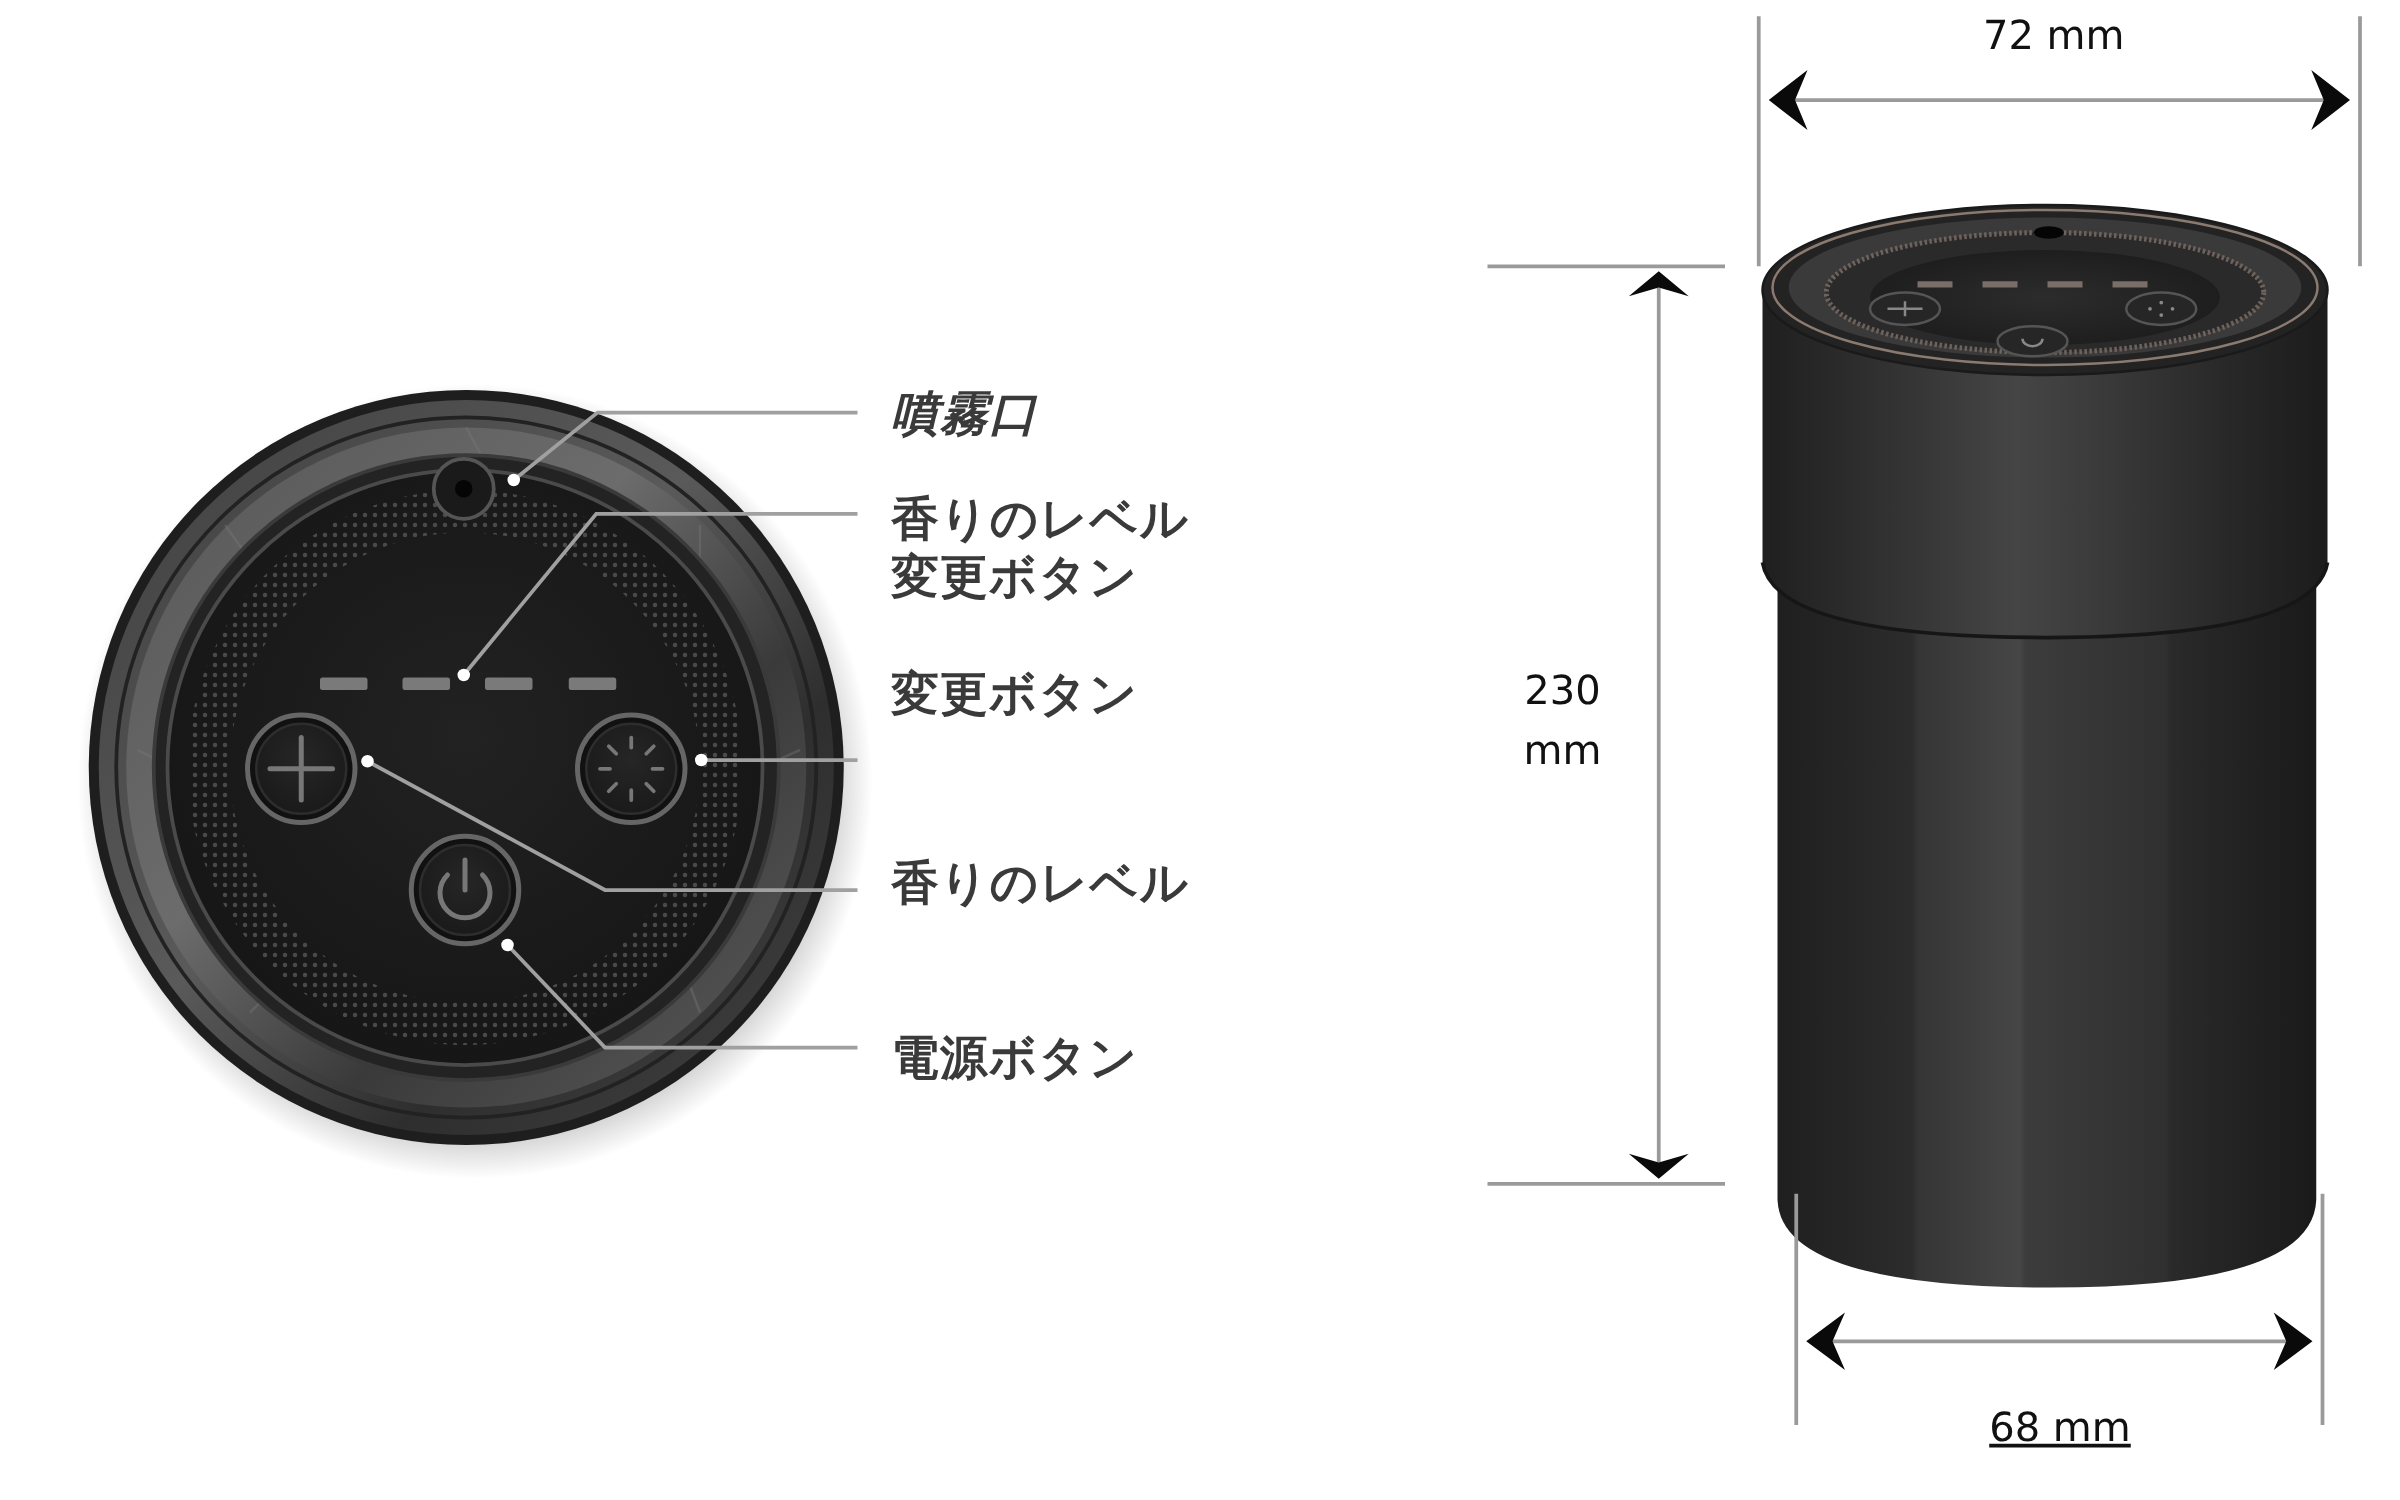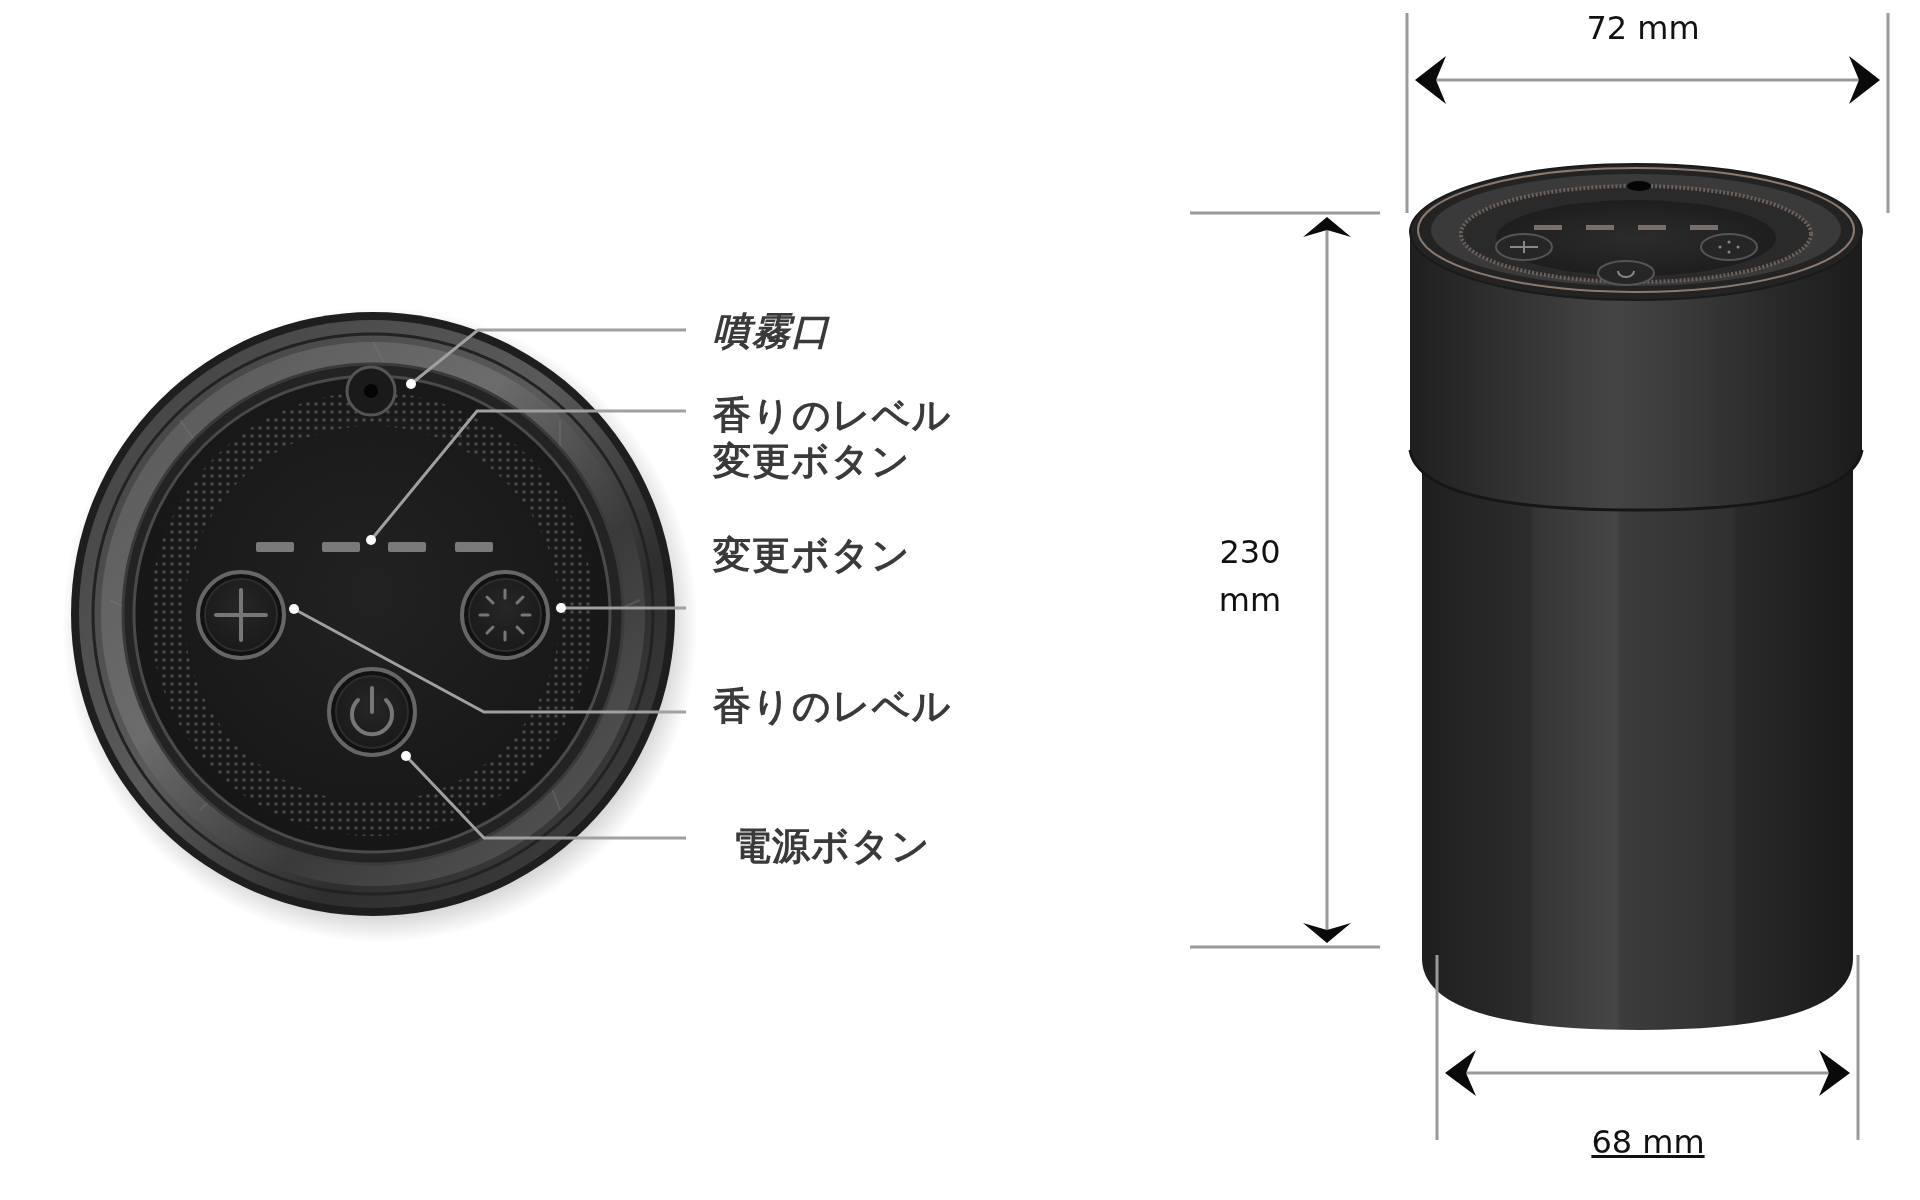--- a/index.html
+++ b/index.html
@@ -144,21 +144,21 @@
 <div class="callout-label" style="top:392px;">
   <div>香りのレベル</div>
   <div>変更ボタン</div>
 </div>
 <div class="callout-label" style="top:532px;">
   <div>変更ボタン</div>
 </div>
 <div class="callout-label" style="top:683px;">
   <div>香りのレベル</div>
 </div>
-<div class="callout-label" style="top:823px;margin-left:20px;">
+<div class="callout-label" style="top:823px;">
   <div>電源ボタン</div>
 </div>
 
 <svg class="layer" width="1920" height="1200" viewBox="0 0 1920 1200">
   <defs>
     <linearGradient id="bodyG" x1="0" y1="0" x2="1" y2="0">
       <stop offset="0%" stop-color="#1f1f1f"></stop>
       <stop offset="18%" stop-color="#2e2e2e"></stop>
       <stop offset="45%" stop-color="#454545"></stop>
       <stop offset="60%" stop-color="#3a3a3a"></stop>

